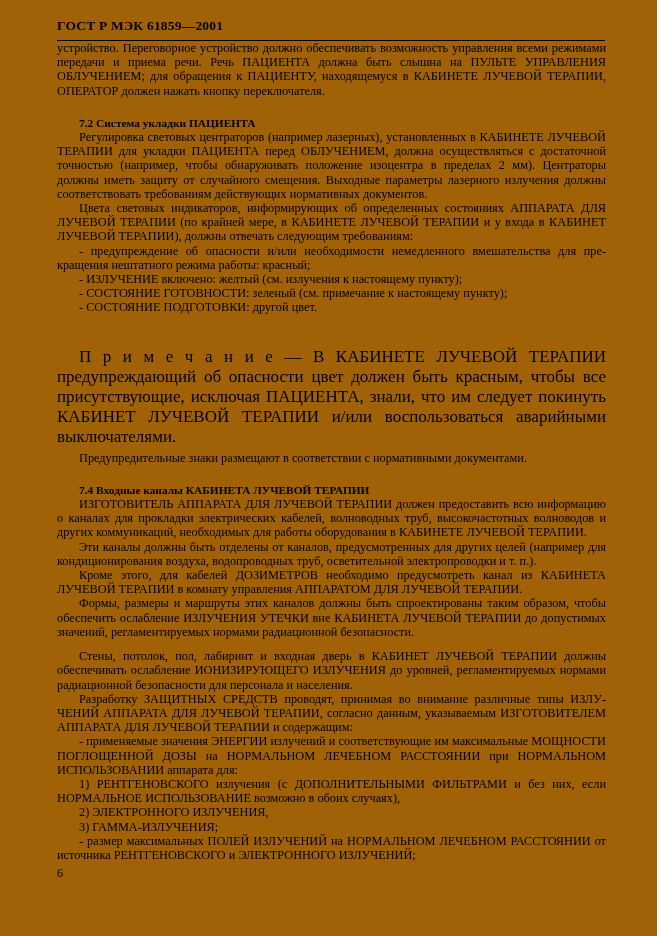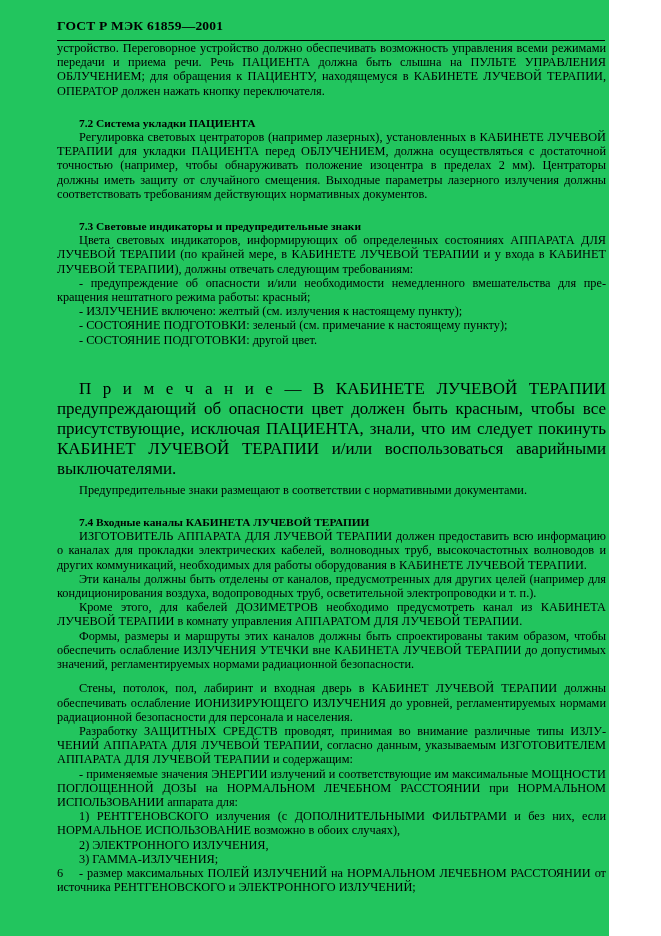--- a/index.html
+++ b/index.html
@@ -2,23 +2,23 @@
 <html><head>
 <meta charset="utf-8">
 <style>
   html, body {
     margin: 0;
     padding: 0;
     background: #ffffff;
   }
   .page {
     position: relative;
-    width: 609px;
+    width: 657px;
     height: 936px;
-    background: #22c55e;
+    background: #a16207;
     font-family: "Liberation Serif", serif;
     color: #000000;
     box-sizing: border-box;
   }
   .header {
     position: absolute;
     top: 18px;
     left: 57px;
     font-family: "Liberation Serif", serif;
     font-weight: bold;
@@ -90,25 +90,24 @@
 
 <div class="page">
 
   <div class="header">ГОСТ Р МЭК 61859—2001</div>
   <div class="rule"></div>
 
   <div class="body">
     <p class="noind">устройство. Переговорное устройство должно обеспечивать возможность управления всеми режи­мами передачи и приема речи. Речь ПАЦИЕНТА должна быть слышна на ПУЛЬТЕ УПРАВЛЕНИЯ ОБЛУЧЕНИЕМ; для обращения к ПАЦИЕНТУ, находящемуся в КАБИНЕТЕ ЛУЧЕВОЙ ТЕРА­ПИИ, ОПЕРАТОР должен нажать кнопку переключателя.</p>
     <p class="sechead">7.2 Система укладки ПАЦИЕНТА</p>
     <p class="ind">Регулировка световых центраторов (например лазерных), установленных в КАБИНЕТЕ ЛУЧЕ­ВОЙ ТЕРАПИИ для укладки ПАЦИЕНТА перед ОБЛУЧЕНИЕМ, должна осуществляться с доста­точной точностью (например, чтобы обнаруживать положение изоцентра в пределах 2 мм). Центраторы должны иметь защиту от случайного смещения. Выходные параметры лазерного излу­чения должны соответствовать требованиям действующих нормативных документов.</p>
-    <p class="sechead">7.3 Световые индикаторы и предупредительные знаки</p>
     <p class="ind">Цвета световых индикаторов, информирующих об определенных состояниях АППАРАТА ДЛЯ ЛУЧЕВОЙ ТЕРАПИИ (по крайней мере, в КАБИНЕТЕ ЛУЧЕВОЙ ТЕРАПИИ и у входа в КАБИ­НЕТ ЛУЧЕВОЙ ТЕРАПИИ), должны отвечать следующим требованиям:</p>
     <p class="ind">- предупреждение об опасности и/или необходимости немедленного вмешательства для пре­кращения нештатного режима работы: красный;</p>
     <p class="ind">- ИЗЛУЧЕНИЕ включено: желтый (см. излучения к настоящему пункту);</p>
-    <p class="ind">- СОСТОЯНИЕ ПОДГОТОВКИ: зеленый (см. примечание к настоящему пункту);</p>
+    <p class="ind">- СОСТОЯНИЕ ГОТОВНОСТИ: зеленый (см. примечание к настоящему пункту);</p>
     <p class="ind">- СОСТОЯНИЕ ПОДГОТОВКИ: другой цвет.</p>
     <div class="gap-sm"></div>
     <p class="note">П р и м е ч а н и е — В КАБИНЕТЕ ЛУЧЕВОЙ ТЕРАПИИ предупреждающий об опасности цвет должен быть красным, чтобы все присутствующие, исключая ПАЦИЕНТА, знали, что им следует покинуть КАБИНЕТ ЛУЧЕВОЙ ТЕРАПИИ и/или воспользоваться аварийными выключателями.</p>
     <div class="gap-sm"></div>
     <p class="ind">Предупредительные знаки размещают в соответствии с нормативными документами.</p>
     <p class="sechead">7.4 Входные каналы КАБИНЕТА ЛУЧЕВОЙ ТЕРАПИИ</p>
     <p class="ind">ИЗГОТОВИТЕЛЬ АППАРАТА ДЛЯ ЛУЧЕВОЙ ТЕРАПИИ должен предоставить всю инфор­мацию о каналах для прокладки электрических кабелей, волноводных труб, высокочастотных волноводов и других коммуникаций, необходимых для работы оборудования в КАБИНЕТЕ ЛУЧЕ­ВОЙ ТЕРАПИИ.</p>
     <p class="ind">Эти каналы должны быть отделены от каналов, предусмотренных для других целей (например для кондиционирования воздуха, водопроводных труб, осветительной электропроводки и т. п.).</p>
     <p class="ind">Кроме этого, для кабелей ДОЗИМЕТРОВ необходимо предусмотреть канал из КАБИНЕТА ЛУЧЕВОЙ ТЕРАПИИ в комнату управления АППАРАТОМ ДЛЯ ЛУЧЕВОЙ ТЕРАПИИ.</p>
     <p class="ind">Формы, размеры и маршруты этих каналов должны быть спроектированы таким образом, чтобы обеспечить ослабление ИЗЛУЧЕНИЯ УТЕЧКИ вне КАБИНЕТА ЛУЧЕВОЙ ТЕРАПИИ до допус­тимых значений, регламентируемых нормами радиационной безопасности.</p>

